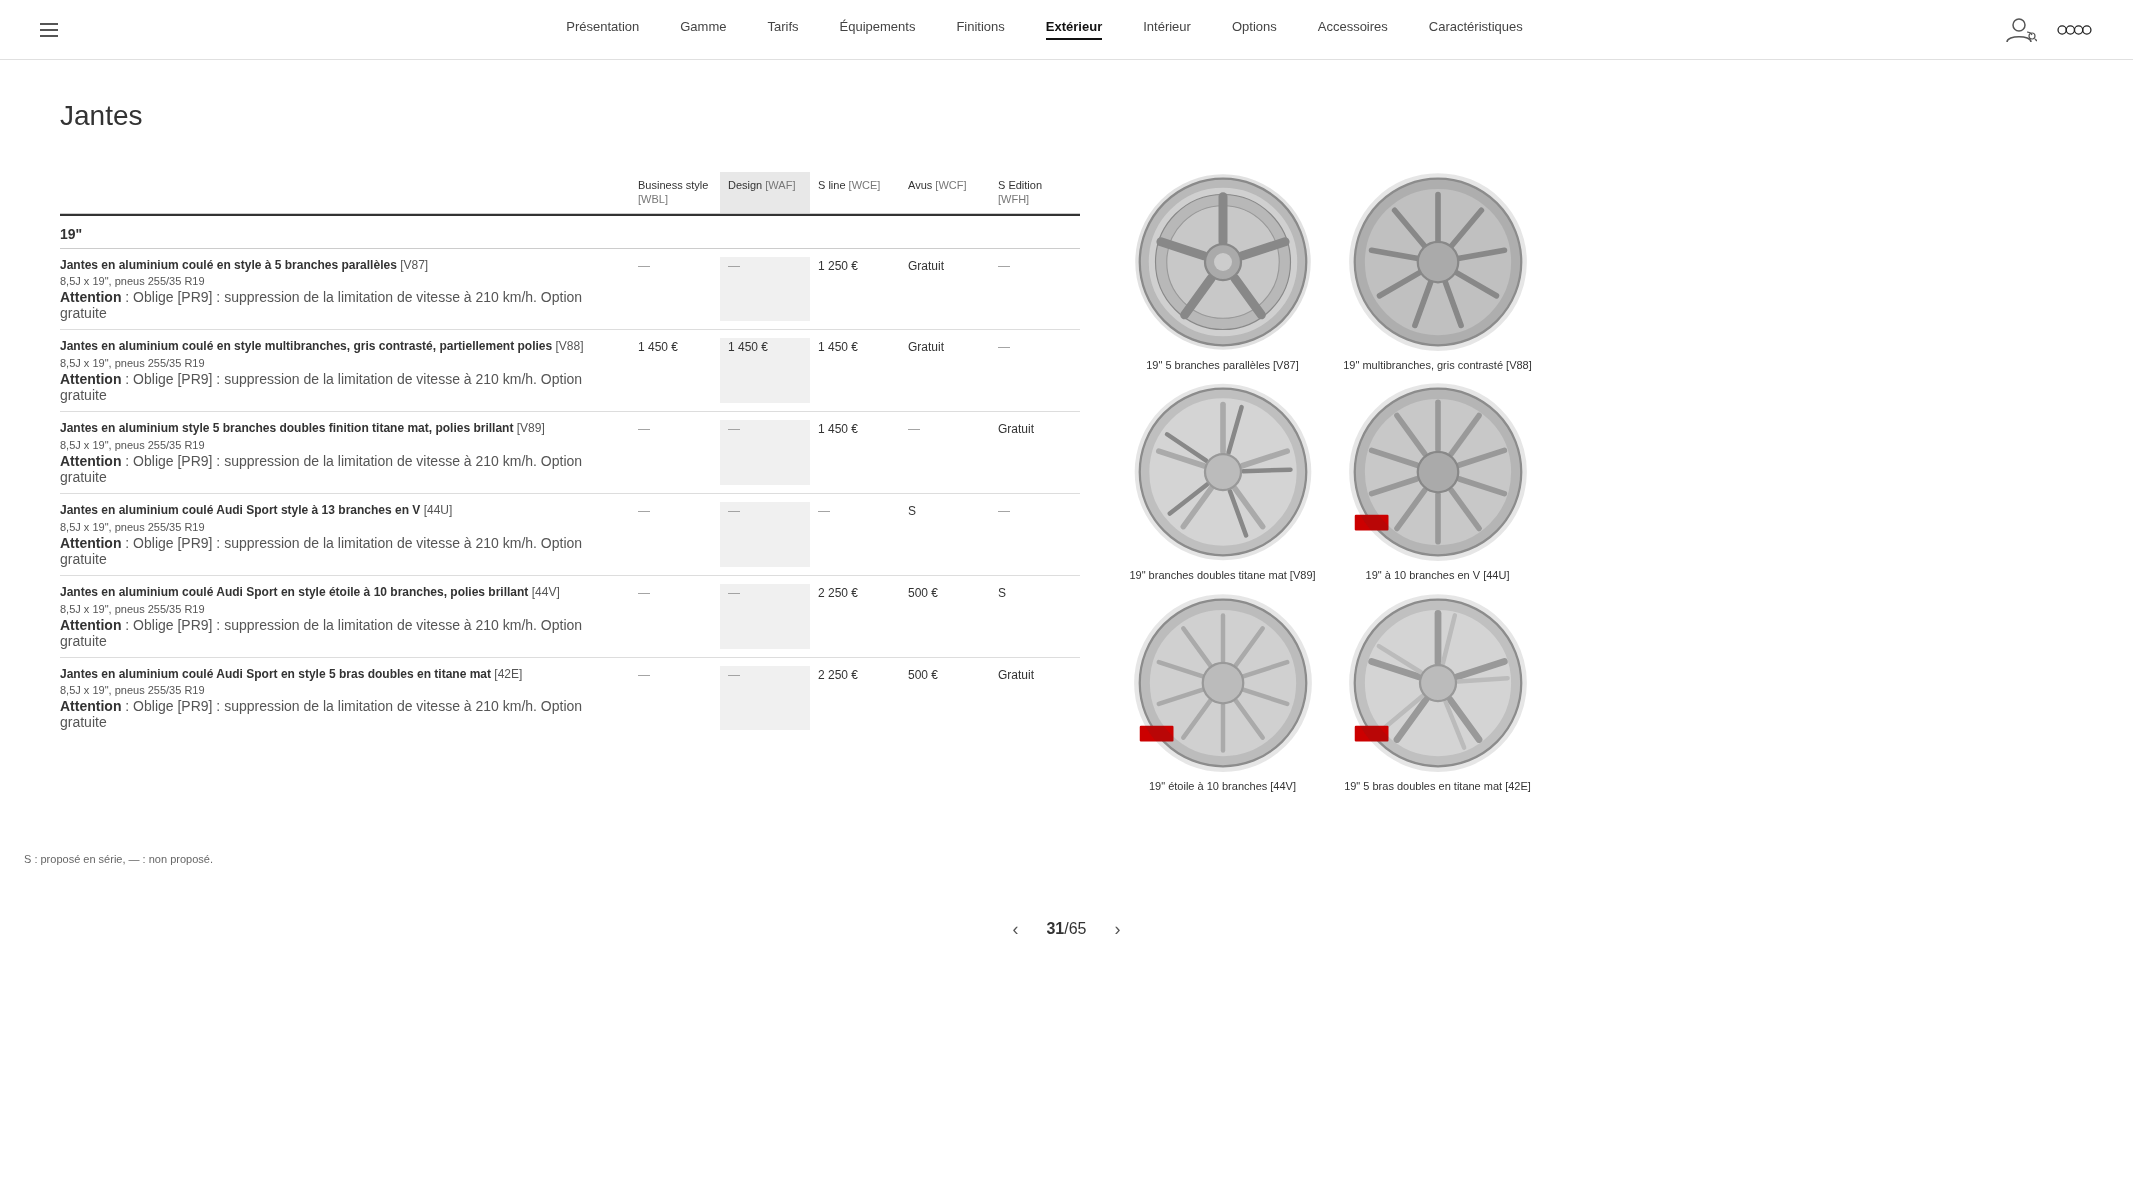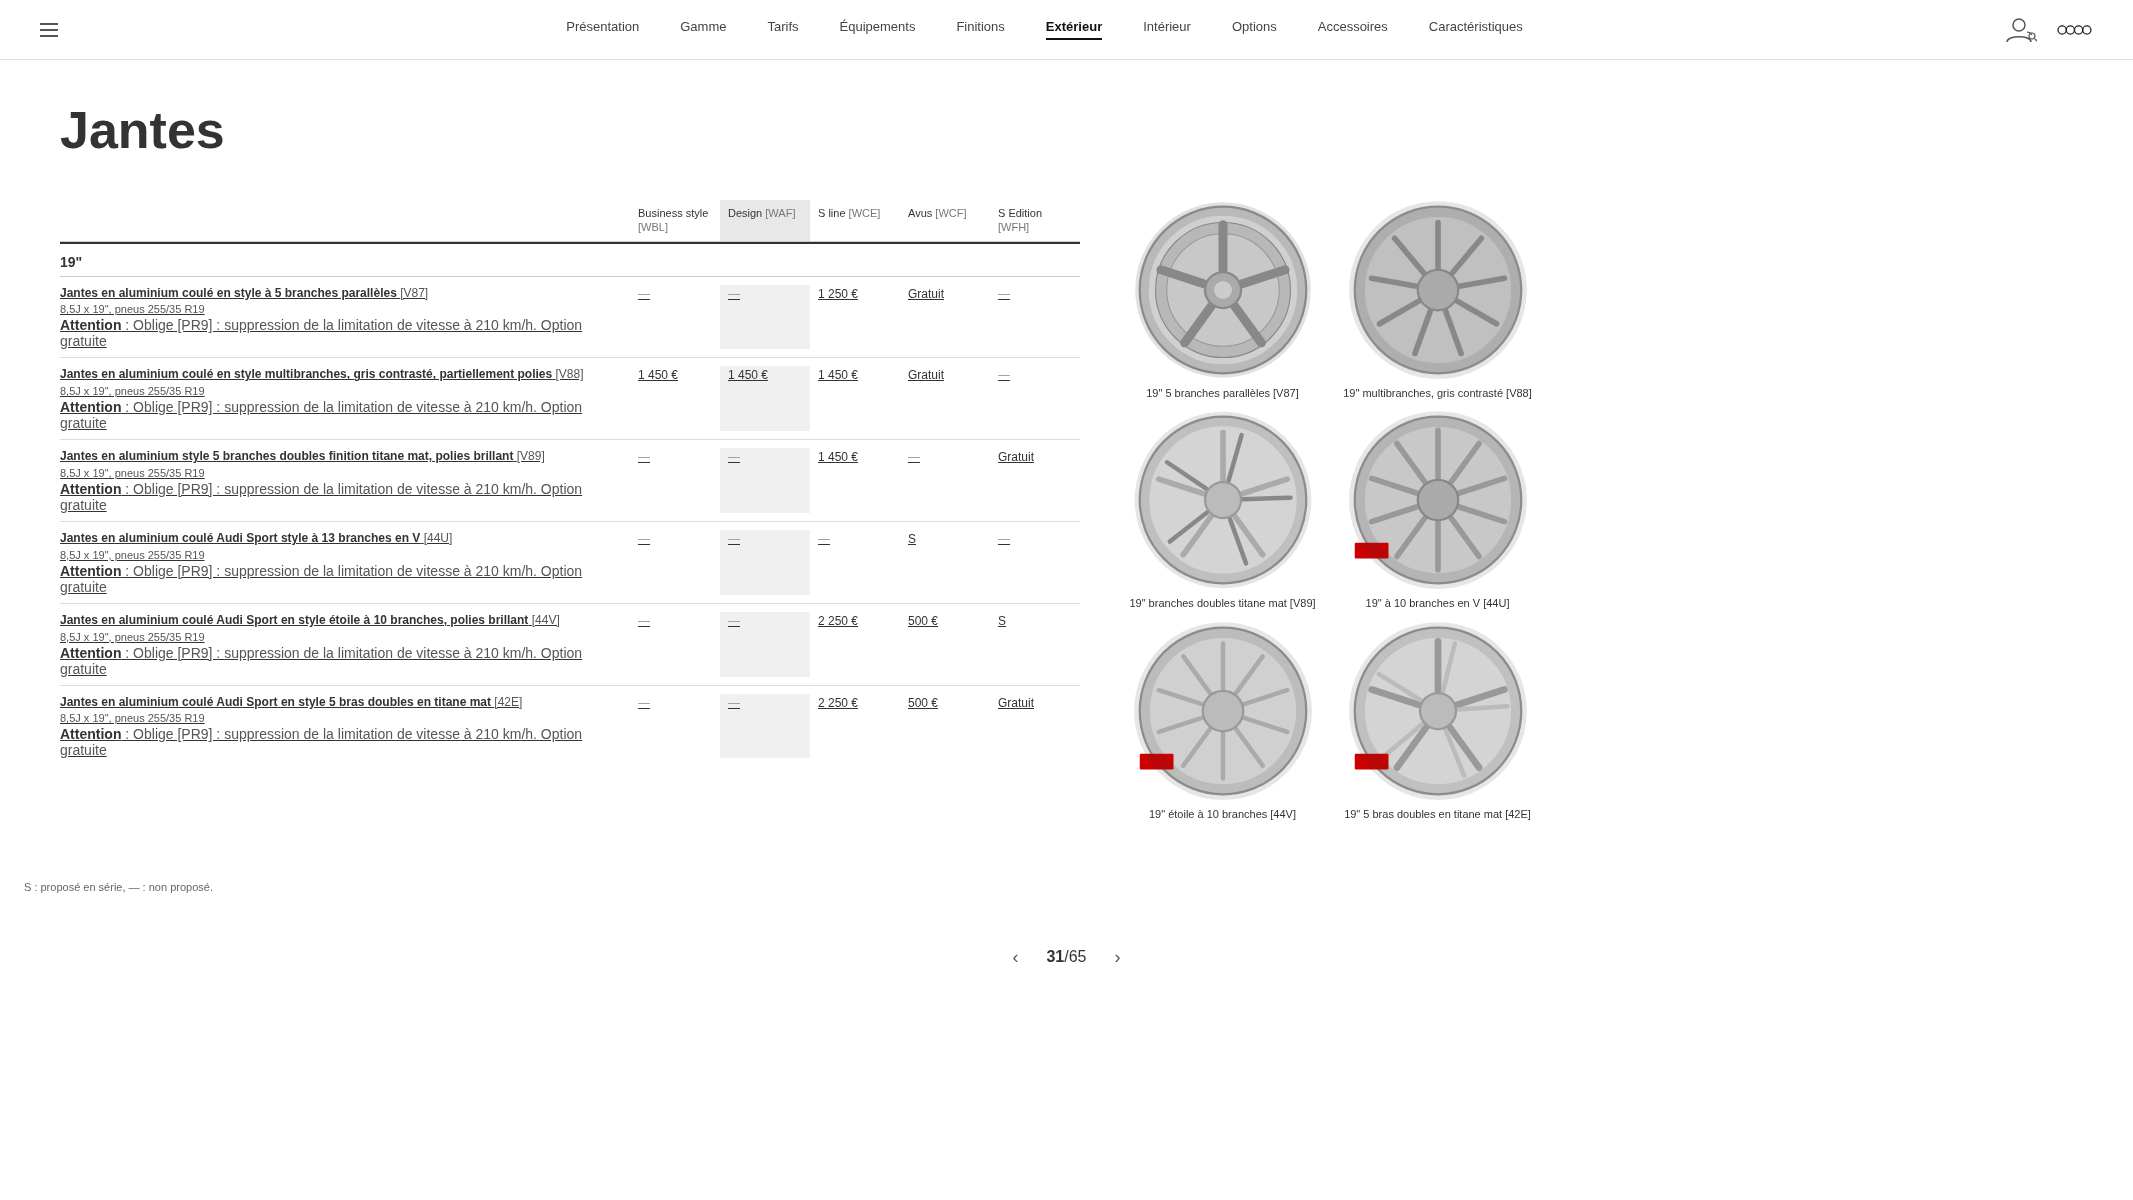--- a/index.html
+++ b/index.html
@@ -17,37 +17,37 @@
       text-decoration: none; color: #444; font-size: 13px; white-space: nowrap;
       padding-bottom: 4px; border-bottom: 2px solid transparent;
     }
     .nav-links a.active { border-bottom: 2px solid #111; color: #111; font-weight: bold; }
     .nav-right { display: flex; align-items: center; gap: 20px; }
     .nav-icon { width: 36px; height: 36px; display: flex; align-items: center; justify-content: center; cursor: pointer; }
 
     
     main { padding: 40px 60px; max-width: 1600px; }
 
-    h1 { font-size: 52px; font-weight: bold; margin-bottom: 40px; }
+    h1 { font-size: 28px; font-weight: normal; margin-bottom: 40px; }
 
     .content-area { display: flex; gap: 40px; }
 
     
     .table-section { flex: 1; min-width: 0; }
 
     .col-headers { display: grid; grid-template-columns: 1fr 90px 90px 90px 90px 90px; margin-bottom: 0; }
     .col-header { font-size: 11px; padding: 6px 8px; line-height: 1.3; }
     .col-header .code { color: #777; }
     .col-header.highlighted { background: #e8e8e8; padding-left: 8px; }
 
     .size-header { font-size: 14px; font-weight: bold; padding: 10px 0 6px 0; border-top: 2px solid #333; border-bottom: 1px solid #ccc; margin-bottom: 0; }
 
     .wheel-row {
       display: grid; grid-template-columns: 1fr 90px 90px 90px 90px 90px;
-      border-bottom: 1px solid #ddd; padding: 8px 0; text-decoration: underline;
+      border-bottom: 1px solid #ddd; padding: 8px 0;
     }
     .wheel-row:last-child { border-bottom: none; }
     .wheel-info { padding-right: 12px; }
     .wheel-name { font-size: 12px; line-height: 1.4; margin-bottom: 2px; }
     .wheel-name strong { font-weight: bold; }
     .wheel-code { color: #555; }
     .wheel-sub { font-size: 11px; color: #555; margin-bottom: 2px; }
     .wheel-attention { font-size: 14px; color: #555; }
     .wheel-attention strong { color: #333; }
 

